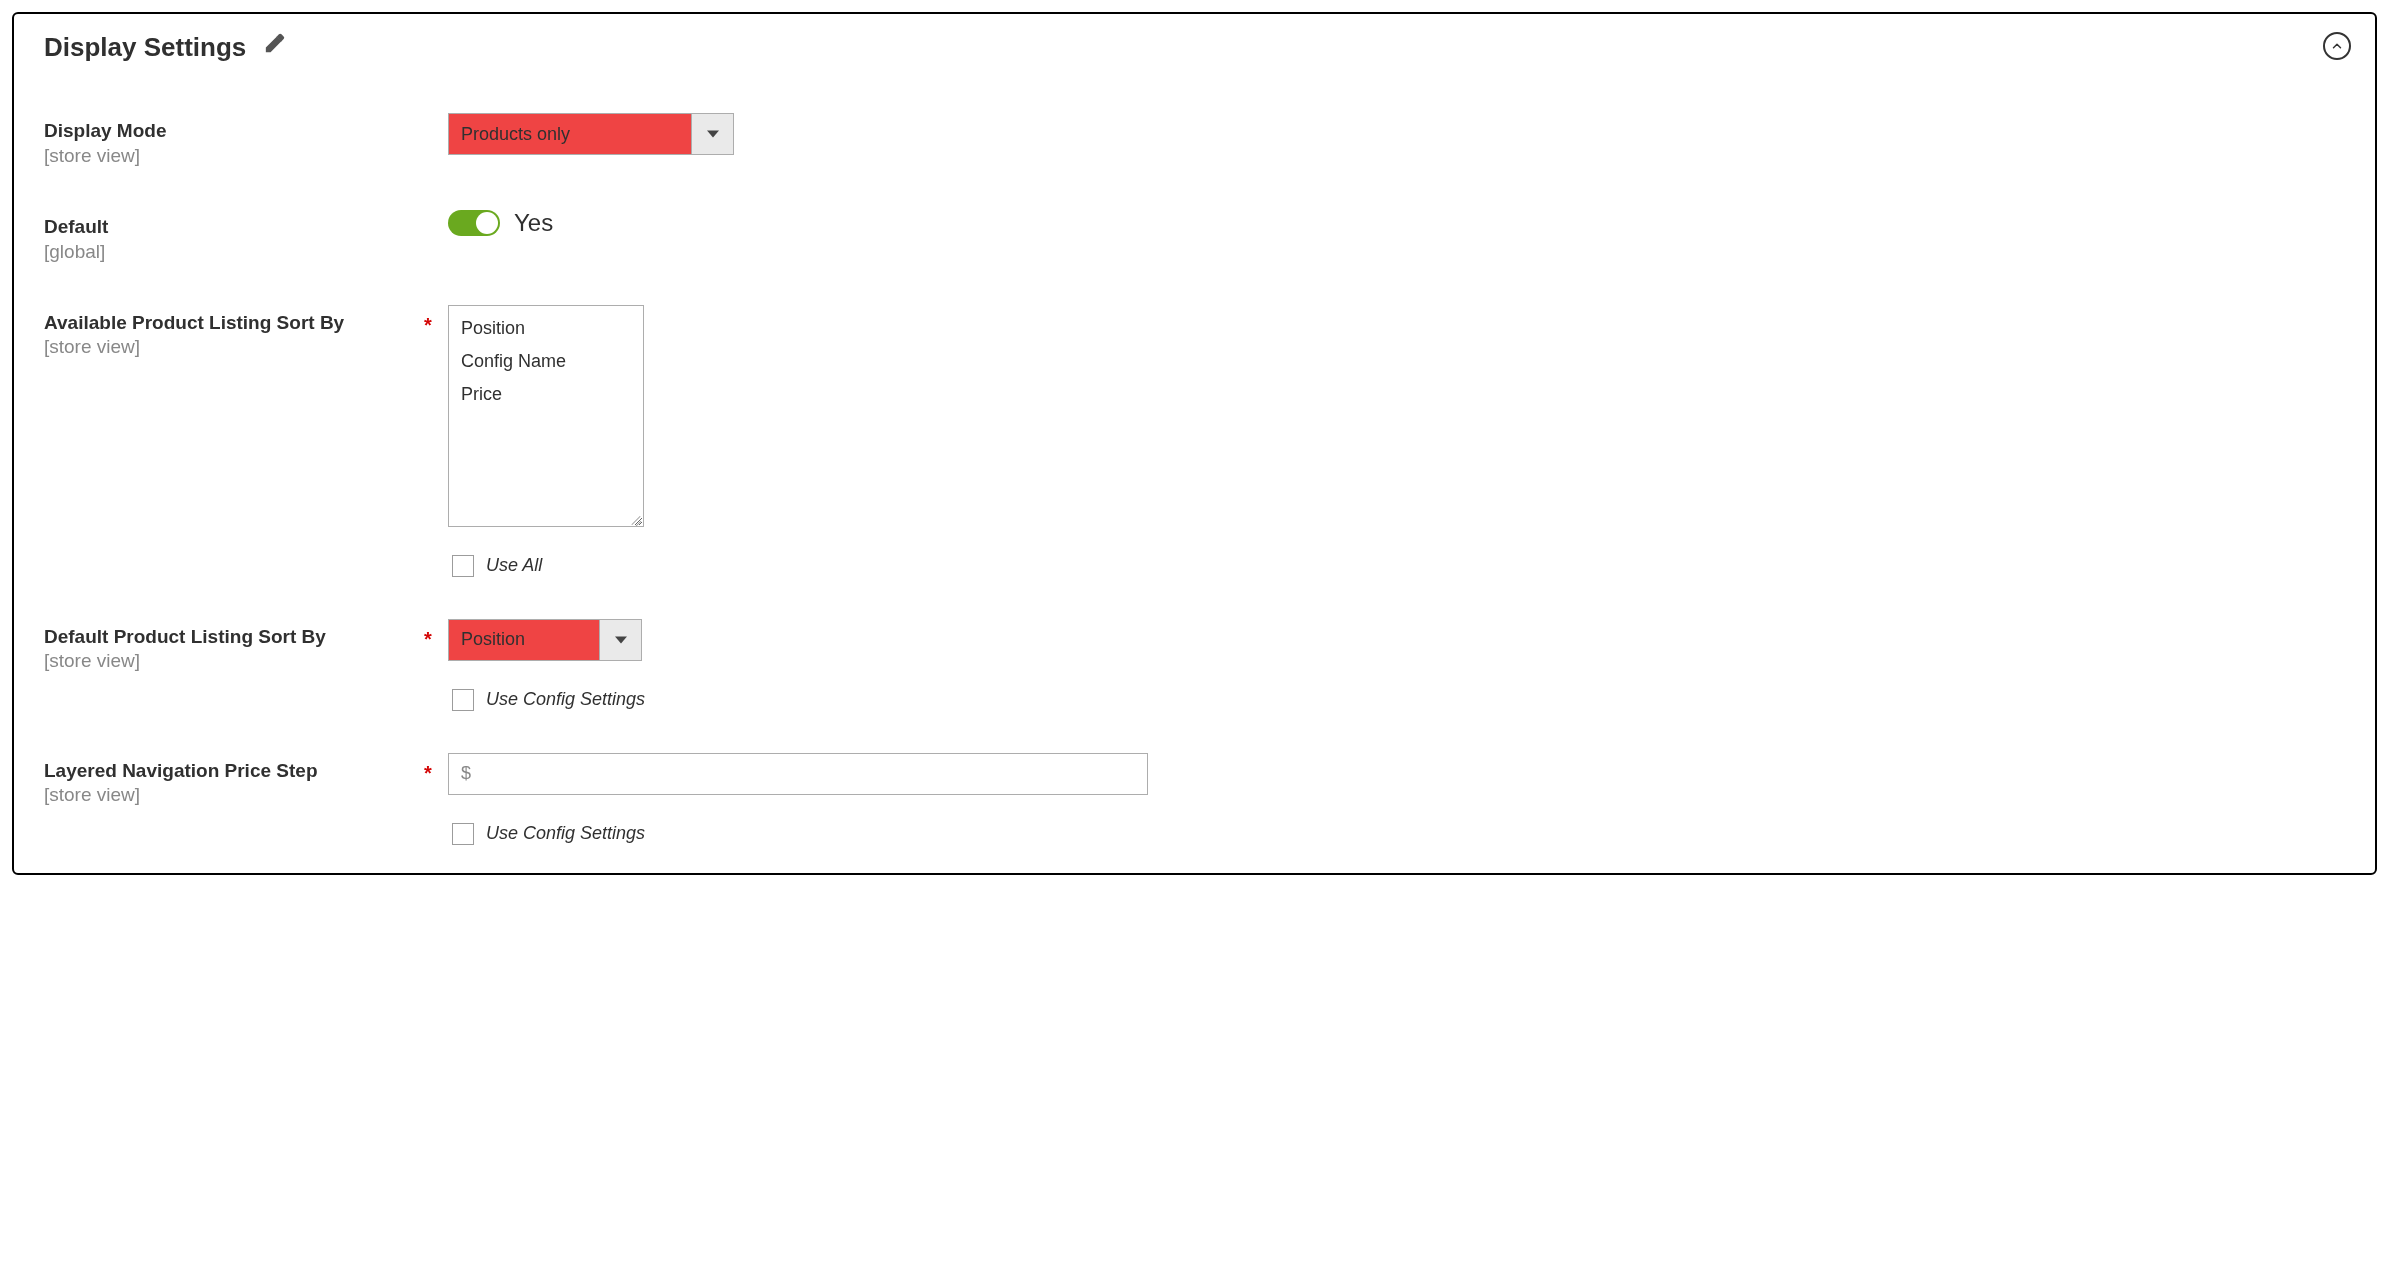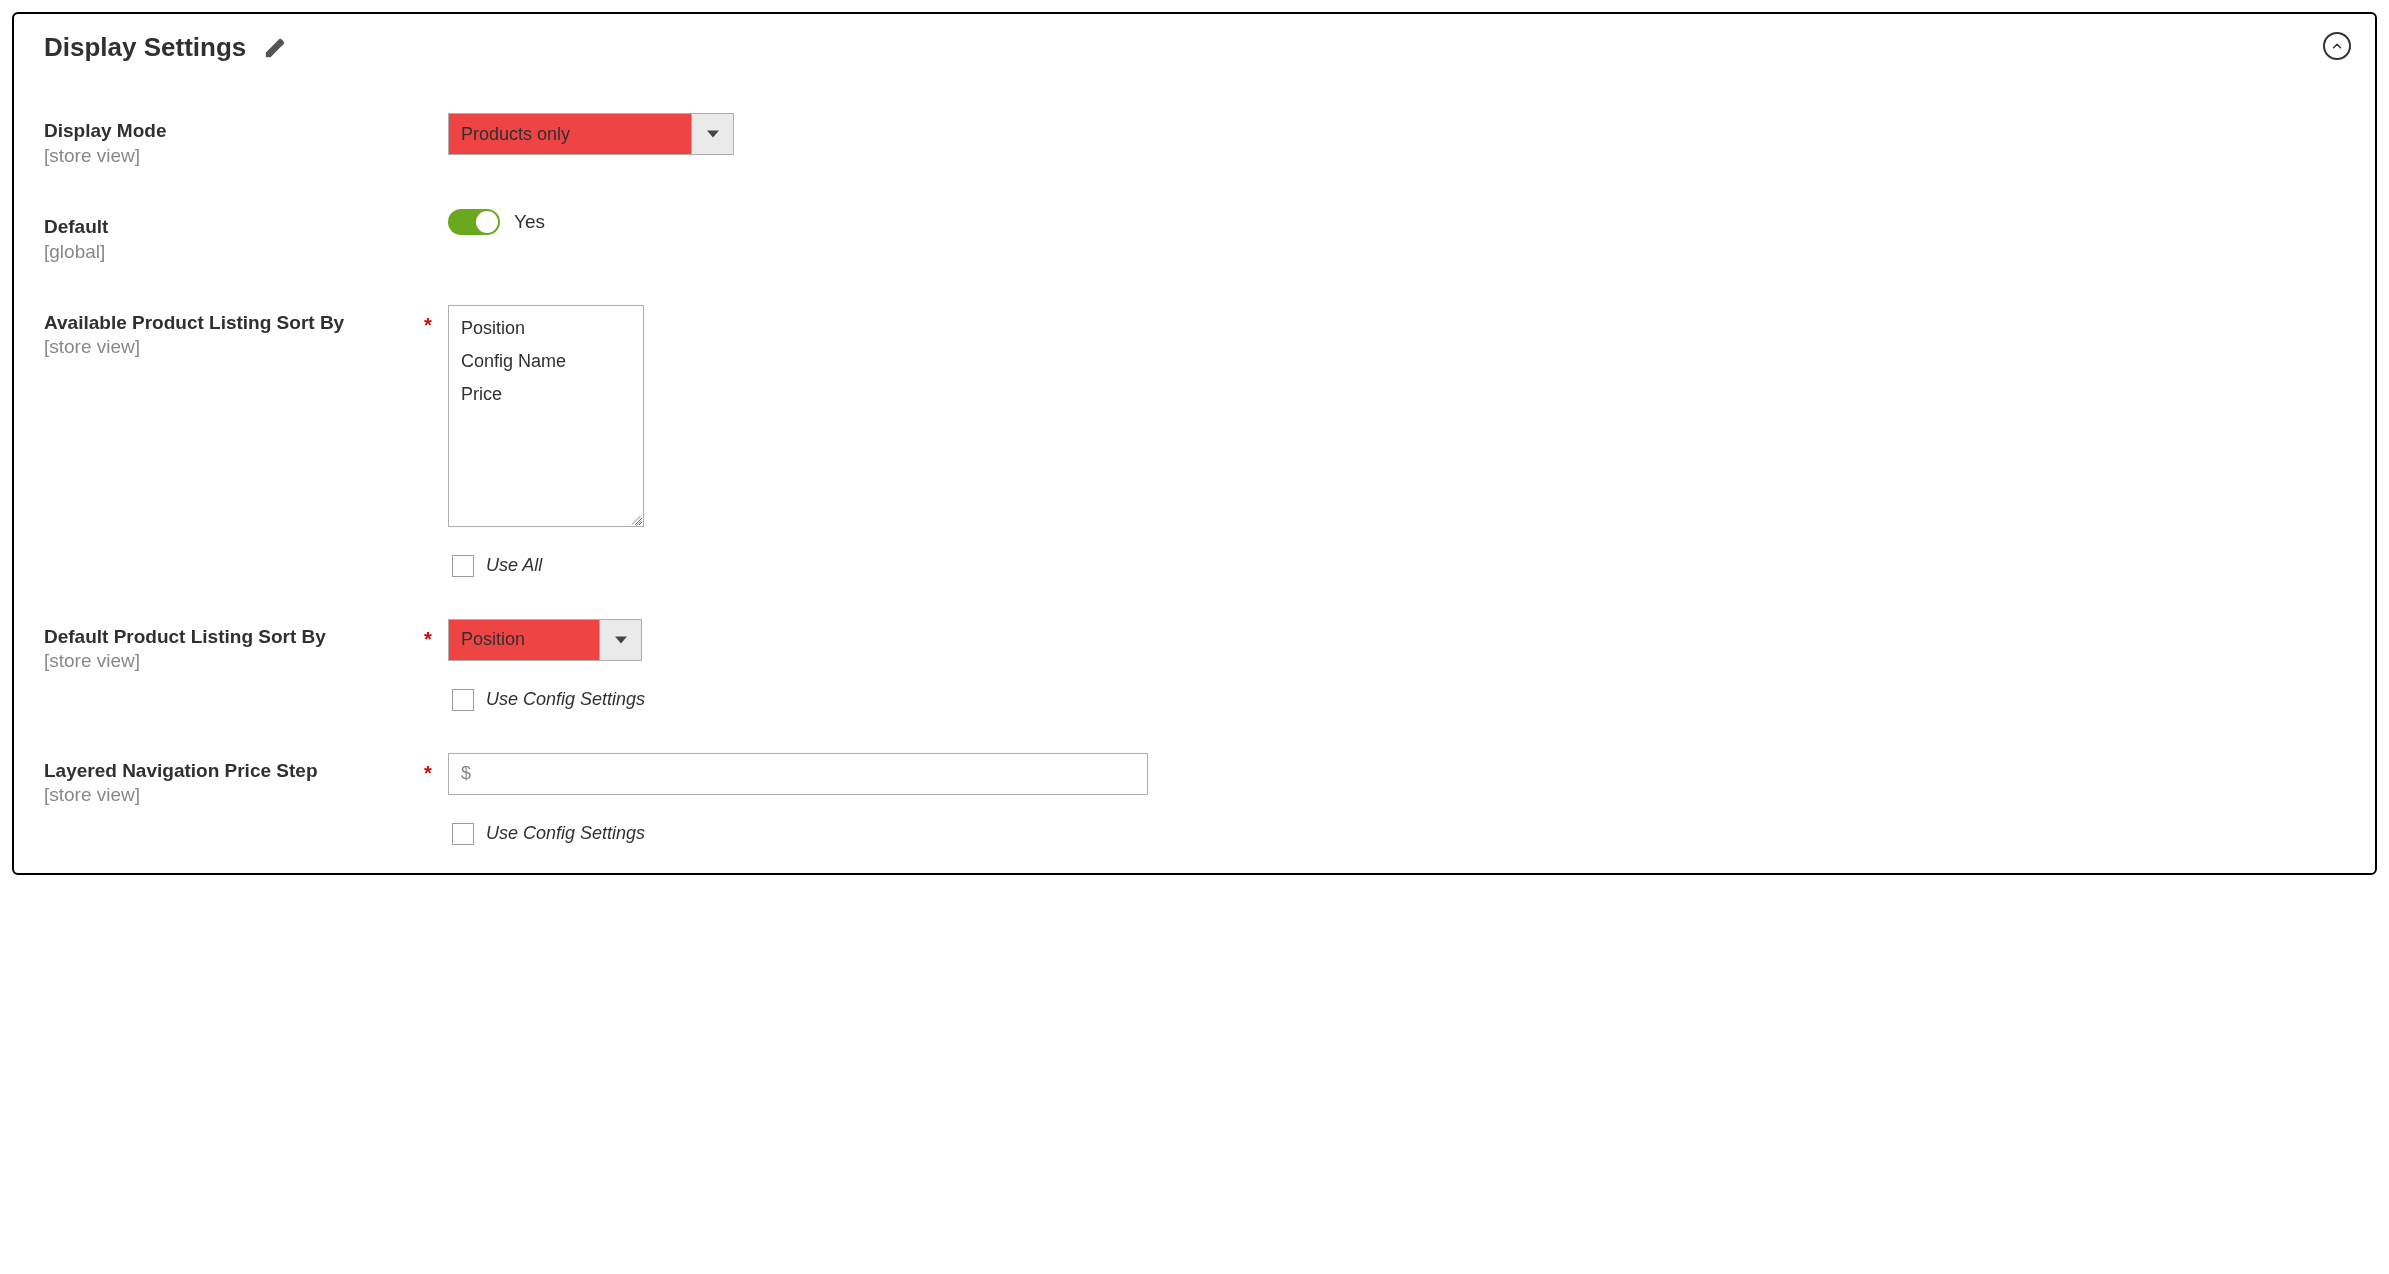--- a/index.html
+++ b/index.html
@@ -12,21 +12,21 @@
   }
   .panel {
     border: 2px solid #000;
     border-radius: 6px;
     padding: 0;
     position: relative;
     min-height: 780px;
   }
   .panel-header {
     display: flex;
-    align-items: center;
+    align-items: flex-start;
     padding: 18px 30px 0 30px;
   }
   .panel-title {
     font-size: 26px;
     font-weight: 700;
     color: #303030;
     margin: 0;
   }
   .edit-icon {
     margin-left: 18px;
@@ -132,21 +132,21 @@
   }
   .toggle .knob {
     position: absolute;
     right: 2px;
     top: 2px;
     width: 22px;
     height: 22px;
     background: #fff;
     border-radius: 50%;
   }
-  .toggle-text { font-size: 19px; color: #303030; }
+  .toggle-text { font-size: 24px; color: #303030; }
 
   
   .multiselect {
     width: 196px;
     height: 222px;
     border: 1px solid #adadad;
     padding: 6px 10px;
     font-size: 18px;
     color: #303030;
     position: relative;

